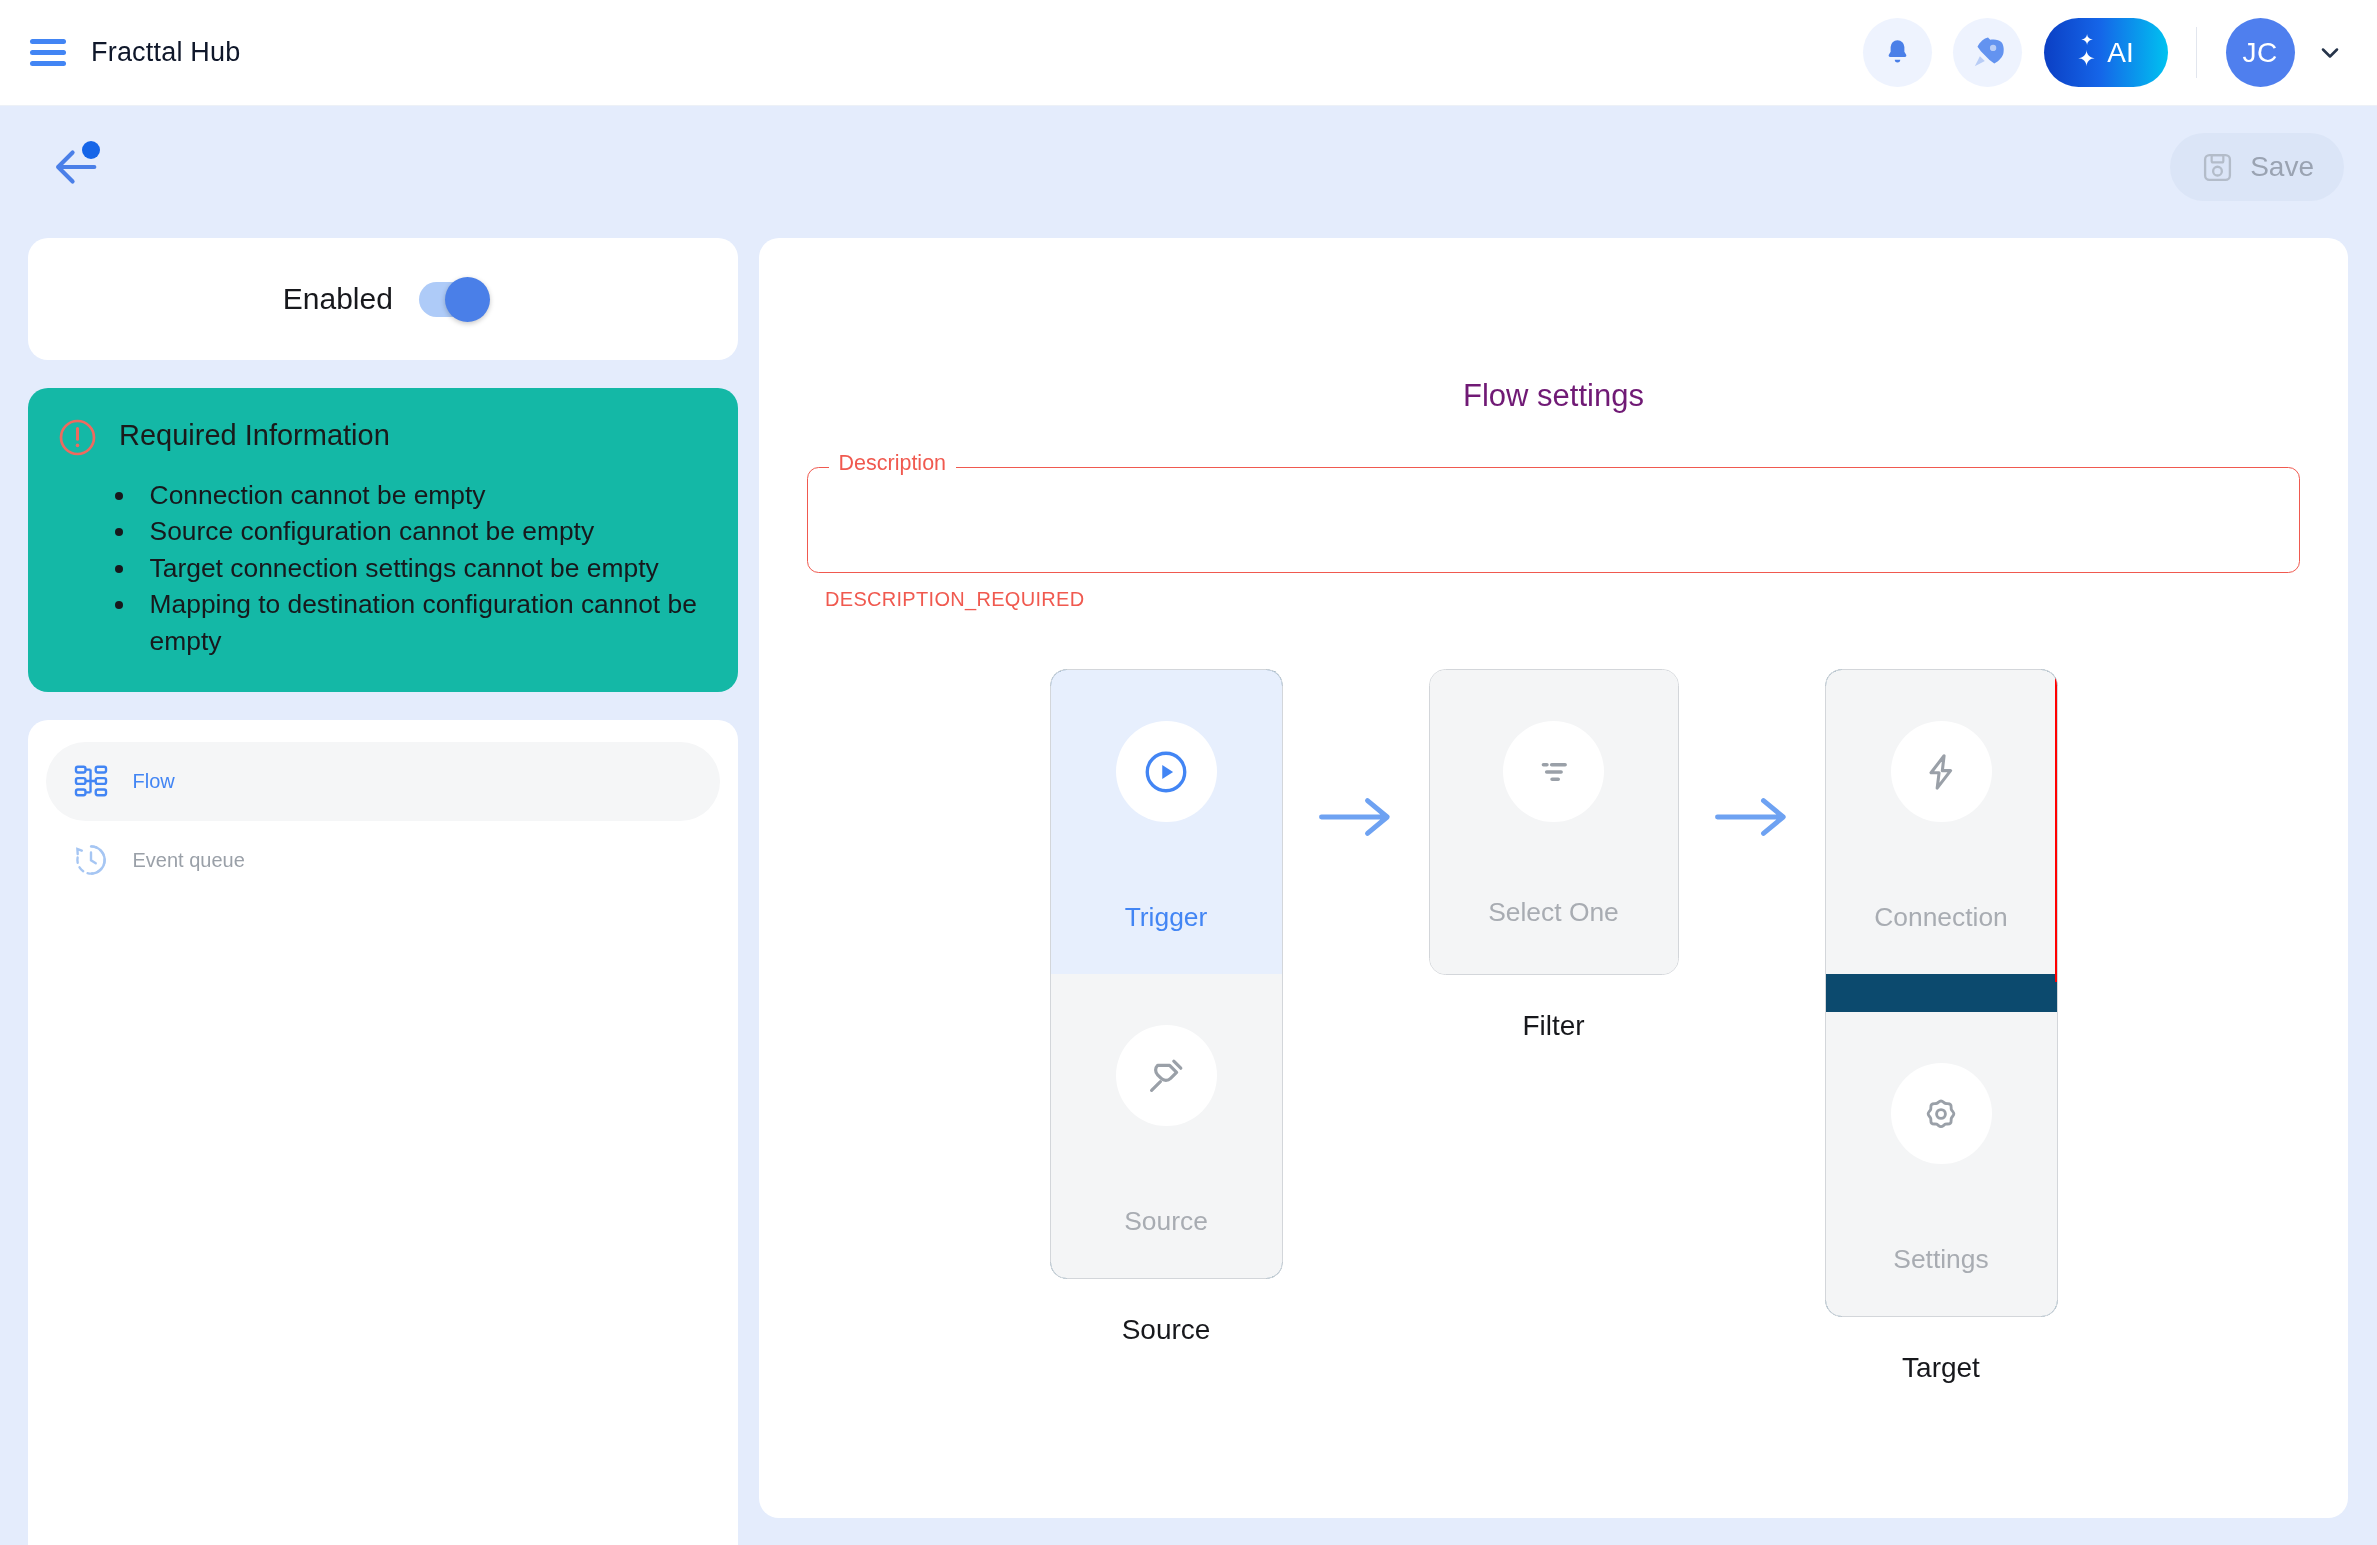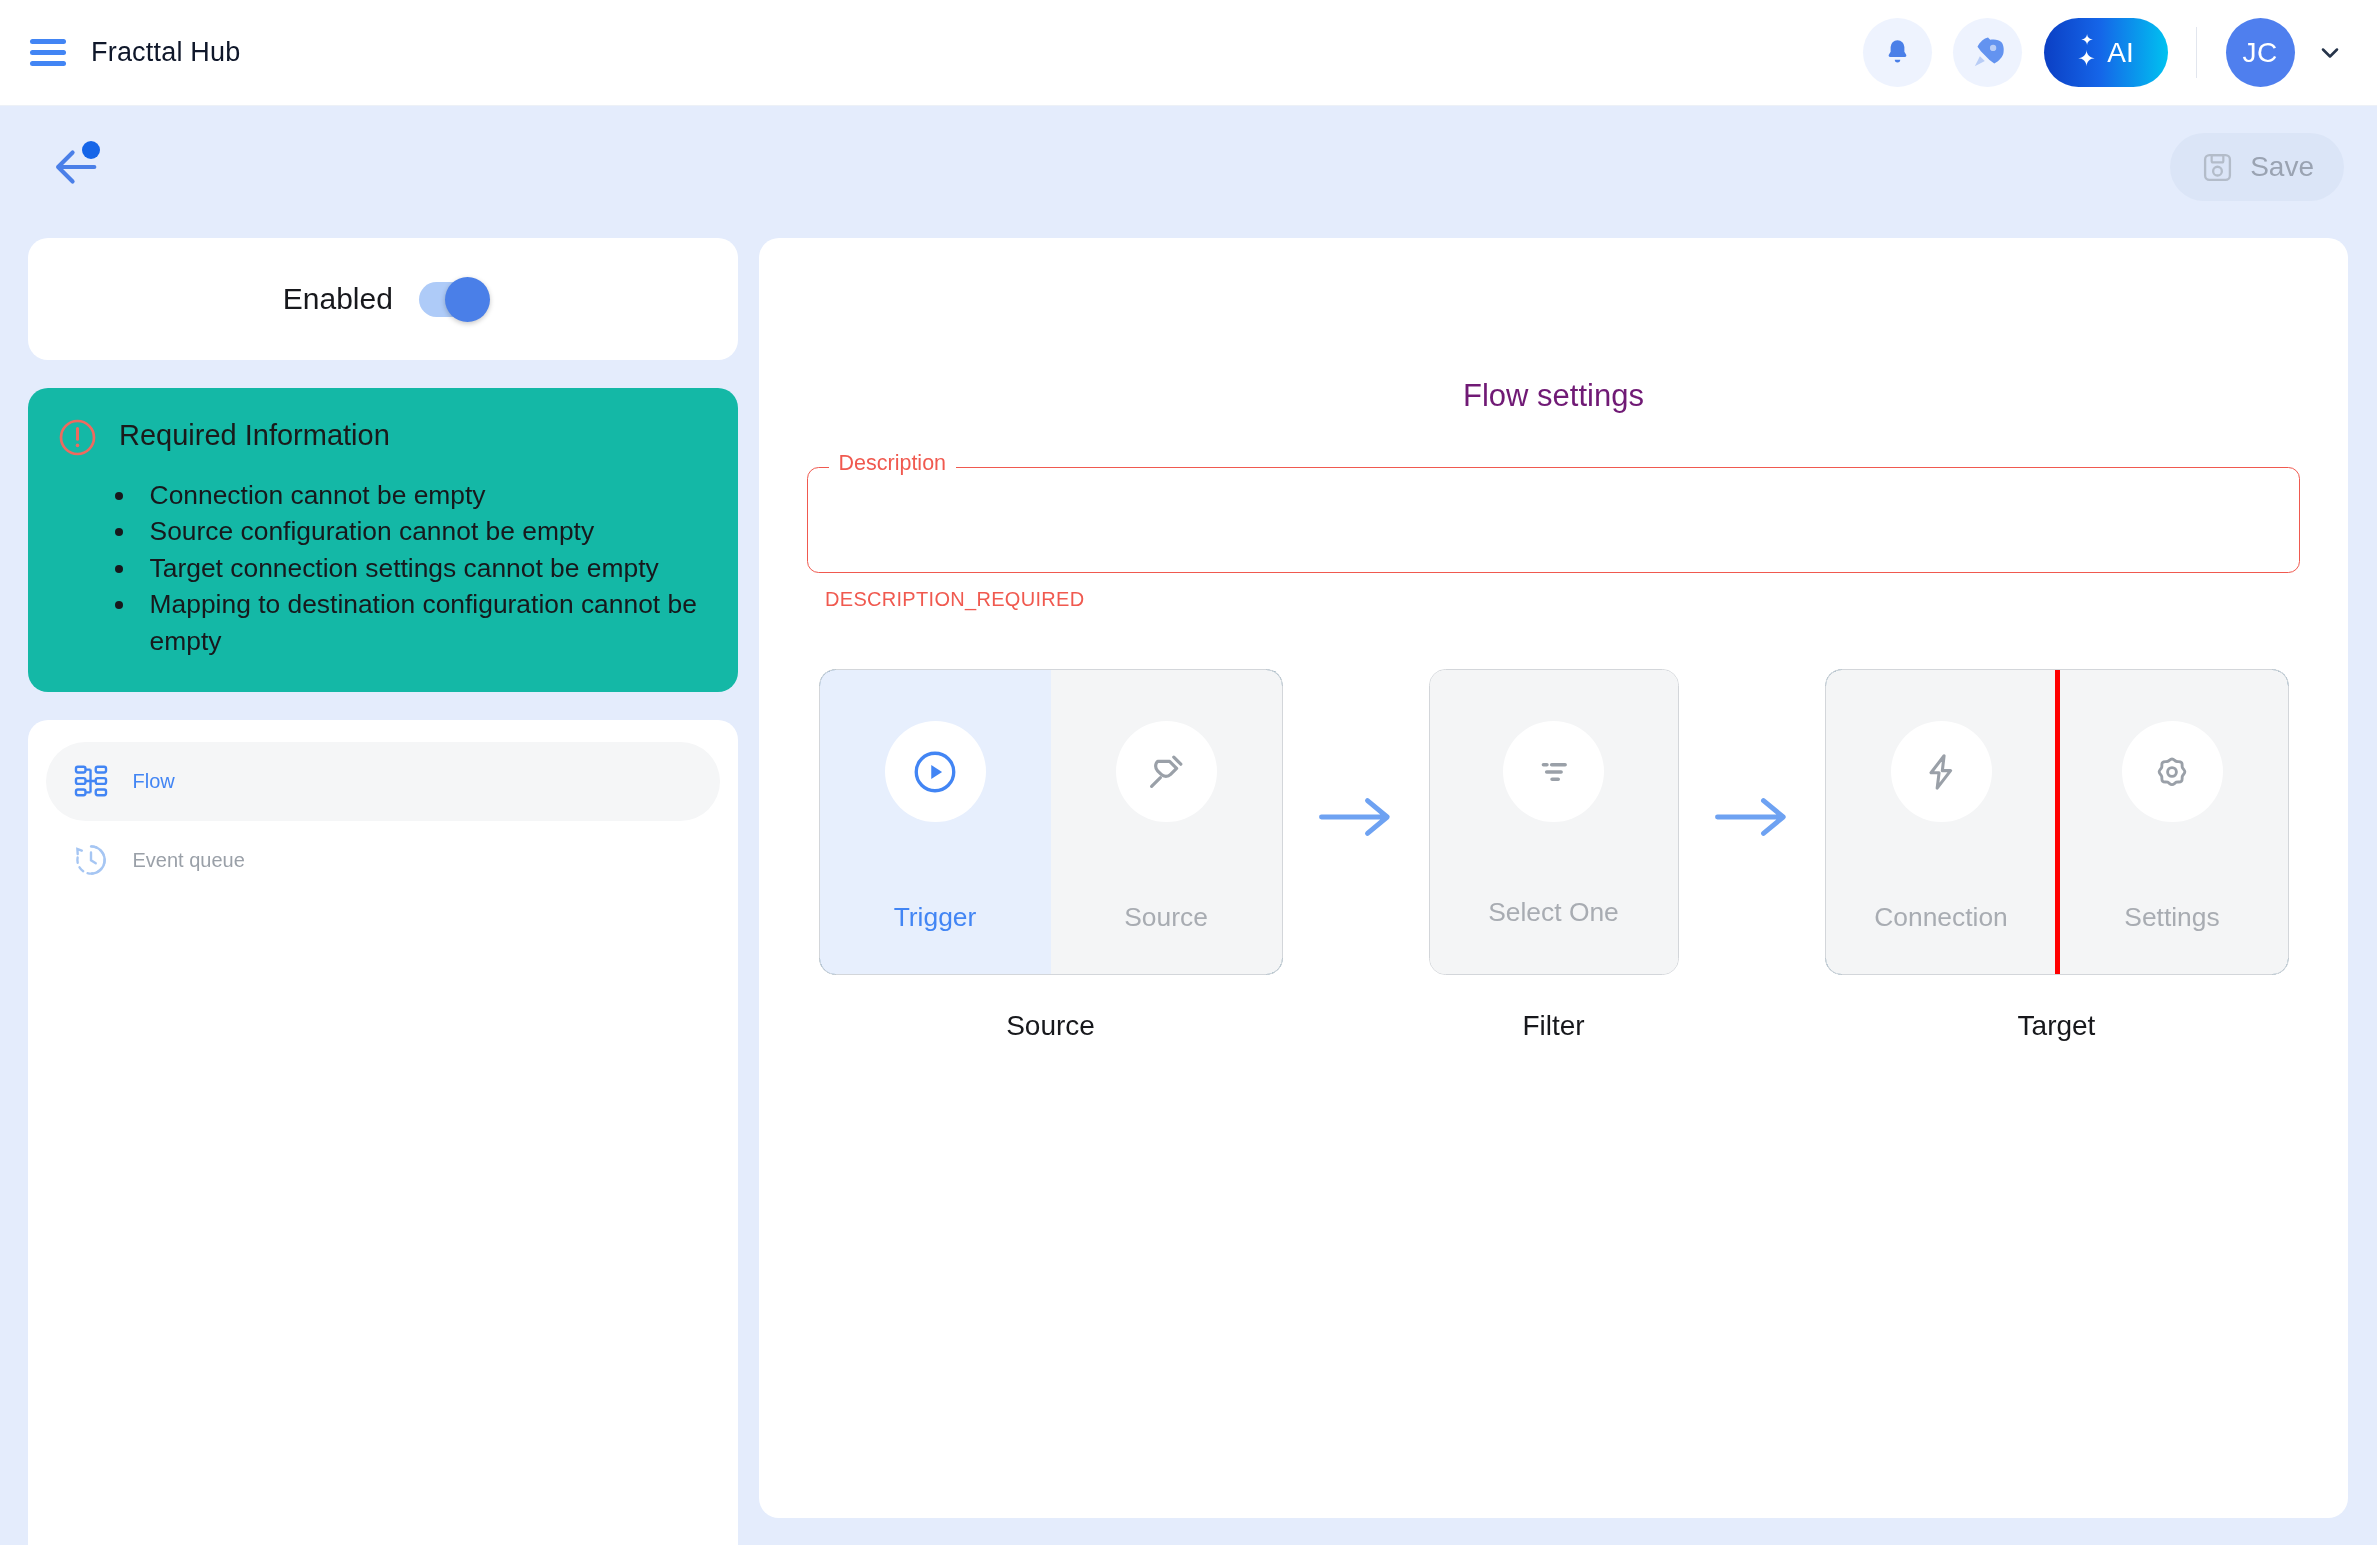--- a/index.html
+++ b/index.html
@@ -144,20 +144,21 @@
   }
 
   
   .diagram {
     margin-top: 58px; display: flex; align-items: flex-start; justify-content: center;
   }
   .group { display: flex; flex-direction: column; align-items: center; }
   .node {
     display: flex; border: 1.7px solid #d3d6da; border-radius: 16.5px; overflow: hidden;
     background: #0c4a6e;
+    flex-direction: column;
   }
   .half {
     width: 231px; height: 304px;
     display: flex; flex-direction: column; align-items: center; justify-content: space-between;
     padding: 51px 0 41px 0; cursor: pointer;
   }
   .half.sel { background: #e7effd; }
   .half.plain { background: #f4f5f6; }
   .half .bubble {
     width: 101px; height: 101px; border-radius: 50%; background: #fff;
@@ -340,21 +341,21 @@
         </div>
       </div>
       <div class="group-label">Filter</div>
     </div>
 
     <svg class="arrow" width="76" height="46" viewBox="0 0 46 28">
       <path d="M2 14h40M30 4l12 10-12 10" stroke="#6ea2f2" stroke-width="3" fill="none" stroke-linecap="round" stroke-linejoin="round"></path>
     </svg>
 
     <div class="group">
-      <div class="node" style="position:relative;">
+      <div class="node" style="position:relative;gap:38px;">
         <div class="half plain">
           <span class="bubble">
             <svg width="46" height="46" viewBox="0 0 24 24">
               <path d="M13.6 3.5 6.8 12.4h4.2l-1 8 7-9.1h-4.3z" stroke="#9aa0a8" stroke-width="1.6" fill="none" stroke-linejoin="round"></path>
             </svg>
           </span>
           <span class="cap">Connection</span>
         </div>
         <div class="half plain">
           <span class="bubble">

